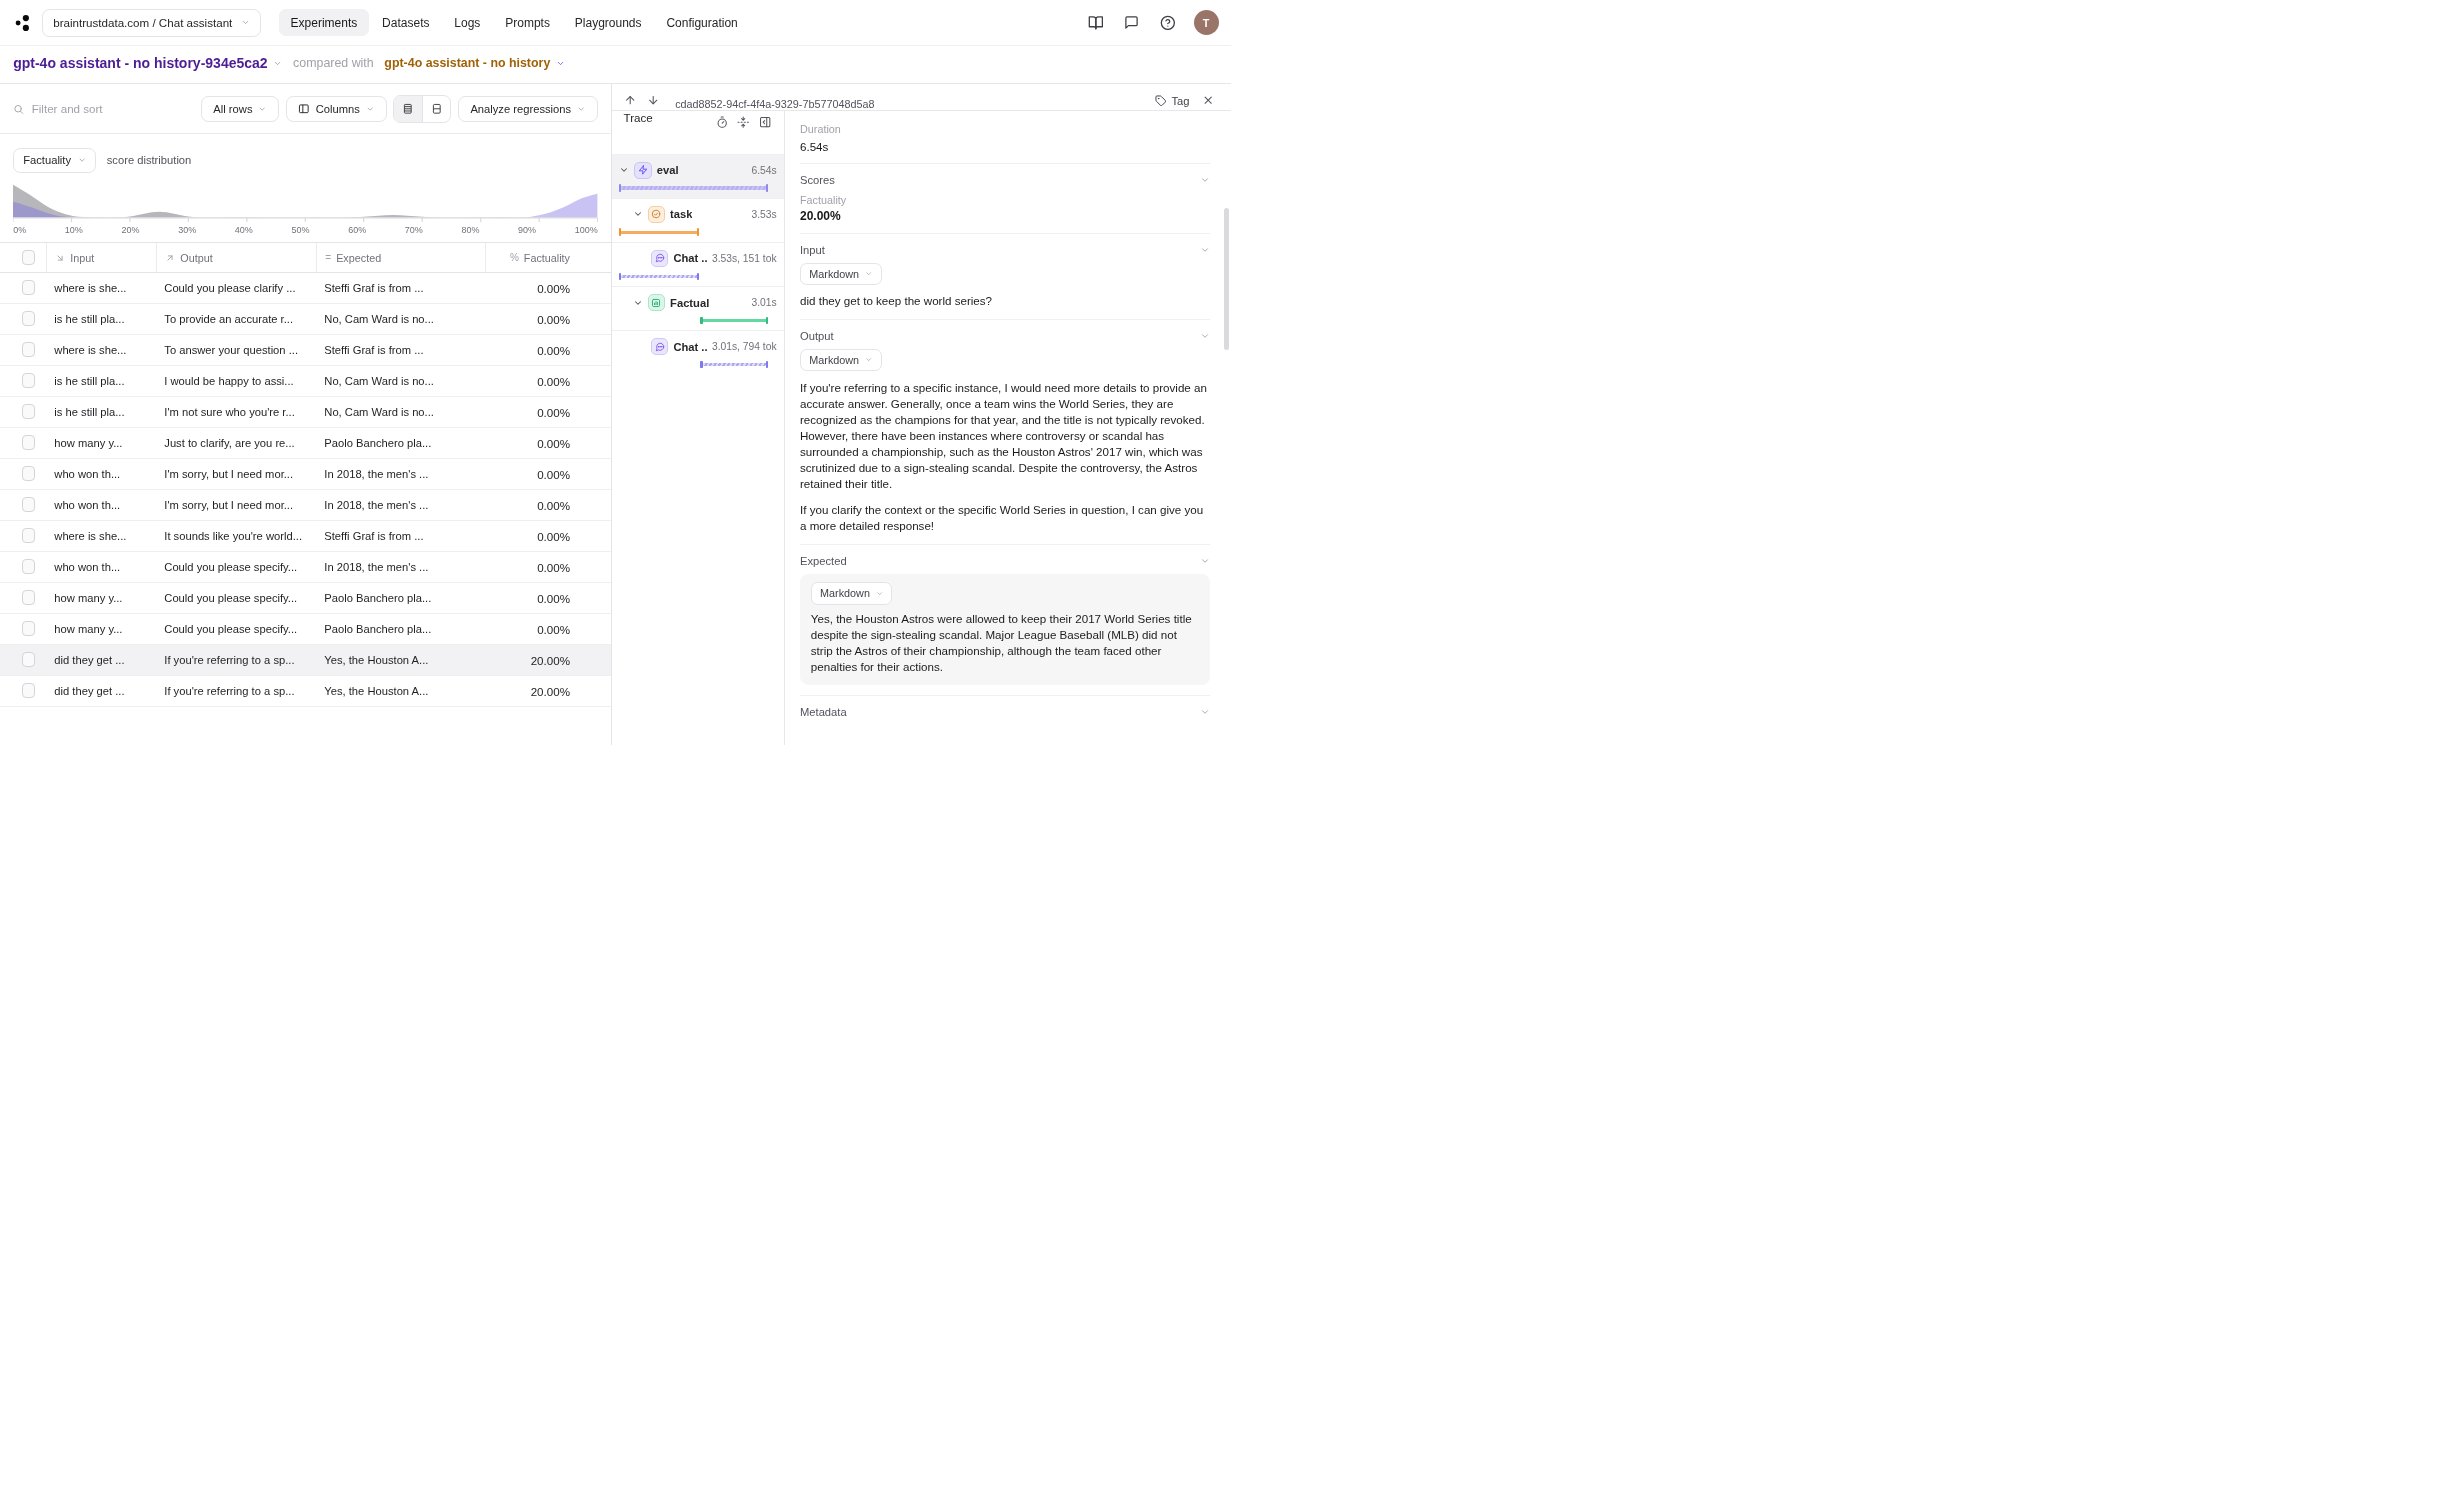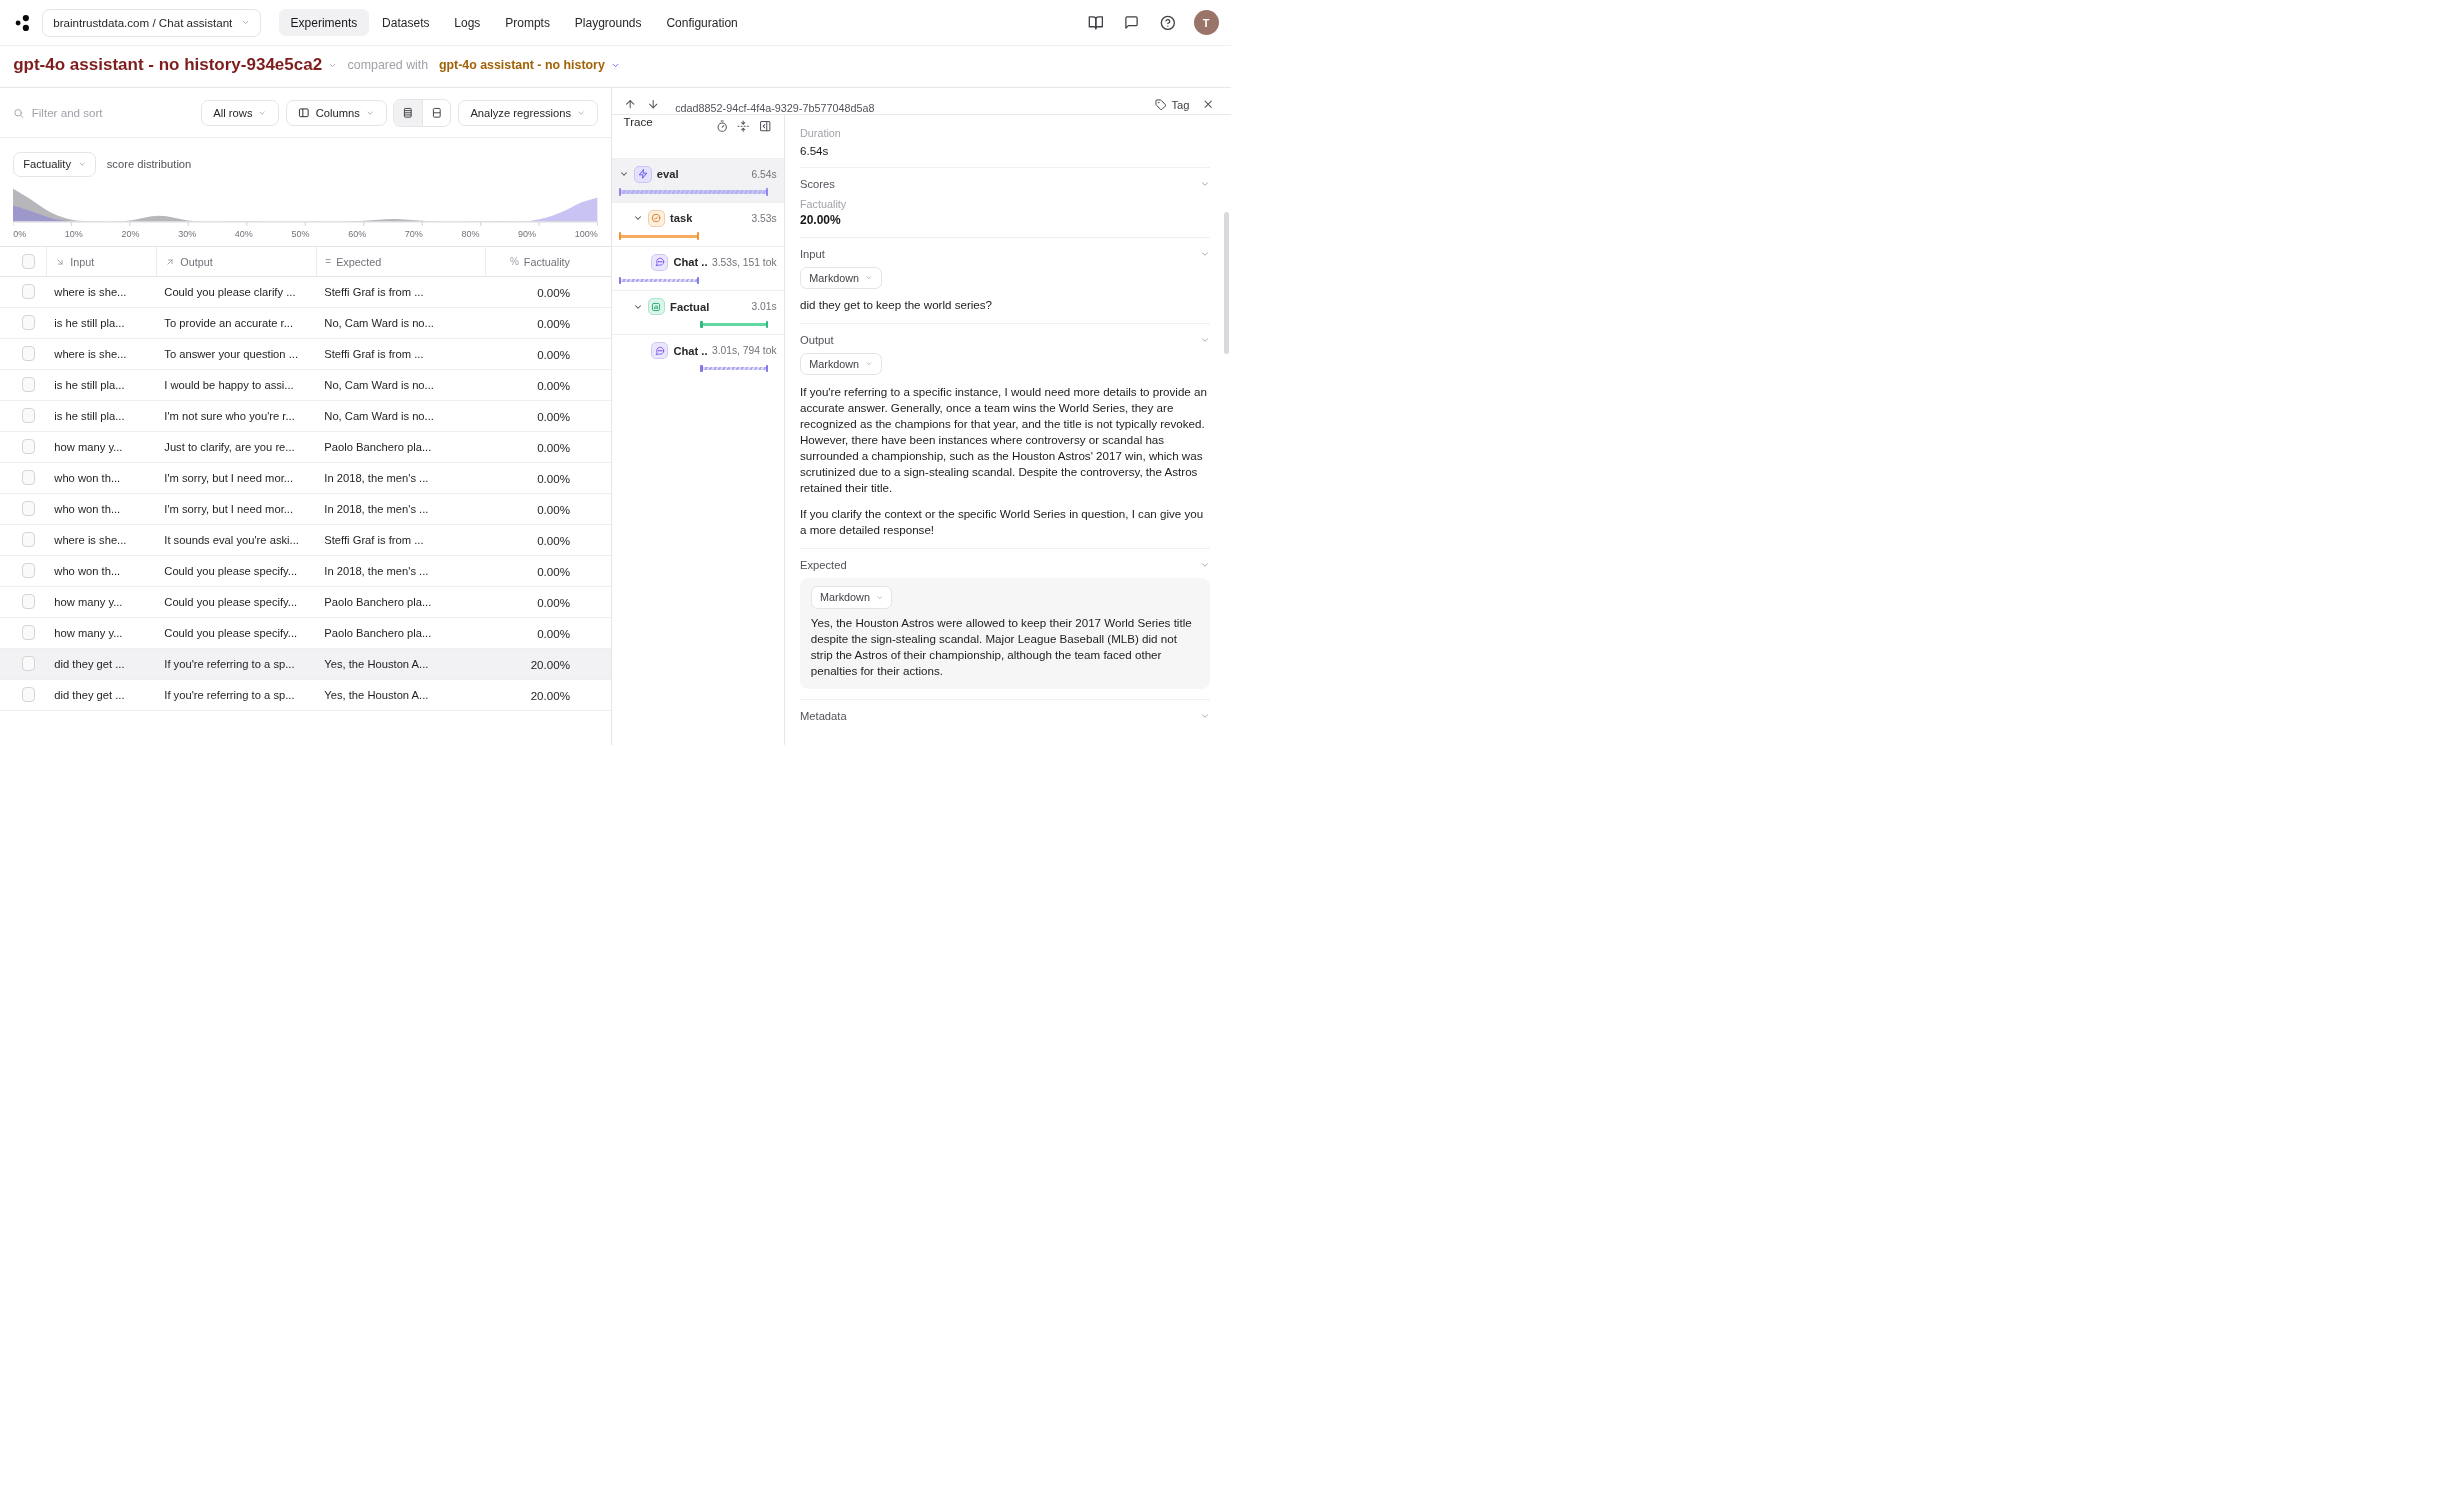--- a/index.html
+++ b/index.html
@@ -29,21 +29,21 @@
   .ph-row1 { display:flex; align-items:center; gap:11.6px; height:38px; }
   .back-btn { width:25px; height:25px; border:0.8px solid #e4e4e7; border-radius:7.4px; display:flex; align-items:center; justify-content:center; color:#3f3f46; background:#fff; }
   .page-title { font-size:16px; font-weight:700; letter-spacing:-0.2px; }
   .ph-right { margin-left:auto; display:flex; align-items:center; gap:8.3px; }
   .diff-pill { display:flex; align-items:center; gap:7.4px; height:26.5px; border:0.8px solid #e4e4e7; border-radius:7.4px; padding:0 5px 0 10.8px; font-size:11.2px; font-weight:500; color:#27272a; background:#fff; }
   .toggle { width:29px; height:15.7px; border-radius:8.3px; background:#e1e1e4; position:relative; }
   .toggle::after { content:""; position:absolute; left:1.7px; top:1.7px; width:12.4px; height:12.4px; border-radius:50%; background:#fff; box-shadow:0 0.8px 1.7px rgba(0,0,0,.28); }
   .btn { height:26.5px; padding:0 11.6px; border:0.8px solid #e4e4e7; border-radius:7.4px; font-size:11.2px; font-weight:500; color:#27272a; background:#fff; display:inline-flex; align-items:center; gap:5.8px; white-space:nowrap; }
   .sq-btn { width:26.5px; padding:0; justify-content:center; }
   .ph-row2 { display:flex; align-items:center; gap:7.4px; padding:0.8px 0 12.4px; font-size:12.4px; }
-  .exp-name { display:inline-flex; align-items:center; gap:5.8px; font-size:17px; font-weight:700; color:#7f1d1d; }
+  .exp-name { display:inline-flex; align-items:center; gap:5.8px; font-size:14px; font-weight:700; color:#4c1d95; }
   .muted-lbl { color:#a1a1aa; margin:0 3.3px; }
   .comparison { display:inline-flex; align-items:center; gap:5.8px; font-size:12.4px; font-weight:700; color:#a16207; }
   .comparison .chev { color:#7b57f0; }
 
   
   .content { flex:1; min-height:0; display:flex; }
   .left-pane { width:612px; flex:none; border-right:0.8px solid #e4e4e7; display:flex; flex-direction:column; min-width:0; overflow:hidden; }
   .right-pane { flex:1; min-width:0; display:flex; flex-direction:column; overflow:hidden; position:relative; }
 
   
@@ -385,21 +385,21 @@
             <div class="trow">
               <div class="td cbcell"><span class="checkbox"></span></div>
               <div class="td">who won th...</div>
               <div class="td">I'm sorry, but I need mor...</div>
               <div class="td">In 2018, the men's ...</div>
               <div class="td score">0.00%</div>
             </div>
             <div class="trow">
               <div class="td cbcell"><span class="checkbox"></span></div>
               <div class="td">where is she...</div>
-              <div class="td">It sounds eval you're aski...</div>
+              <div class="td">It sounds like you're world...</div>
               <div class="td">Steffi Graf is from ...</div>
               <div class="td score">0.00%</div>
             </div>
             <div class="trow">
               <div class="td cbcell"><span class="checkbox"></span></div>
               <div class="td">who won th...</div>
               <div class="td">Could you please specify...</div>
               <div class="td">In 2018, the men's ...</div>
               <div class="td score">0.00%</div>
             </div>

